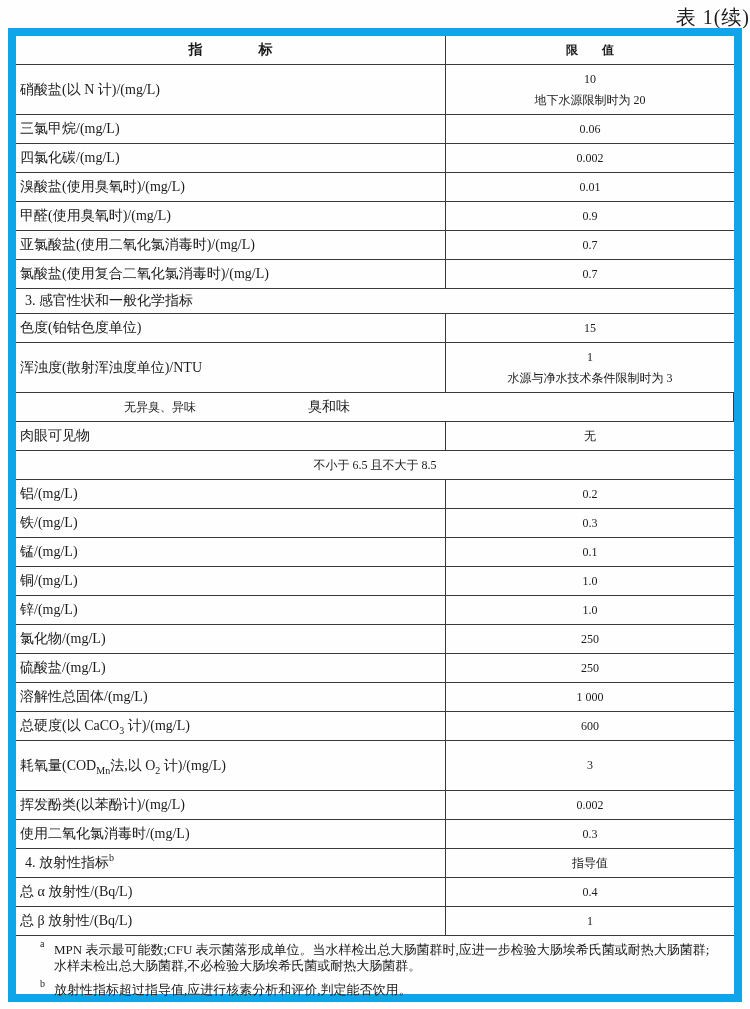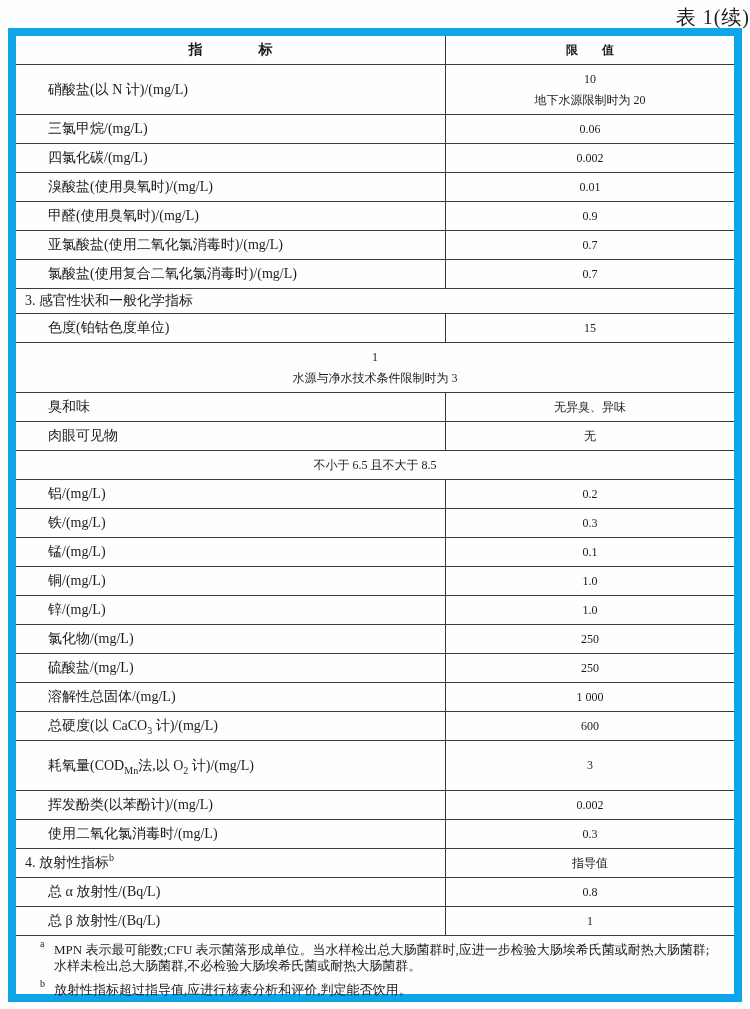--- a/index.html
+++ b/index.html
@@ -31,21 +31,21 @@
   }
   .row-header{height:29px;font-weight:700;}
   .row-single{height:29px;}
   .row-tall{height:50px;}
   .type-section{height:25px;}
   .cell{box-sizing:border-box;}
   .cell-left{
     flex:0 0 430px;width:430px;
     border-right:1px solid #3a3a3a;
     display:flex;align-items:center;
-    padding-left:32px;
+    padding-left:4px;
     font-size:14px;
   }
   .row-header .cell-left{justify-content:center;padding-left:0;}
   .sect-indent .cell-left{padding-left:9px;text-align:right;}
   .type-section .cell-left{flex:1 1 auto;width:auto;border-right:none;}
   .cell-right{
     flex:1 1 auto;
     display:flex;flex-direction:column;
     justify-content:center;align-items:center;
     font-size:12px;
@@ -142,31 +142,34 @@
             <span><span>3. 感官性状和一般化学指标</span></span>
           </div>
         </div><div class="row row-single">
           <div class="cell cell-left">
             <span><span>色度(铂钴色度单位)</span></span>
           </div>
           <div class="cell cell-right">
             <div class="limit-line">15</div>
           </div>
         </div><div class="row row-tall">
+          <div class="cell cell-left">
+            <span><span>浑浊度(散射浑浊度单位)/NTU</span></span>
+          </div>
           <div class="cell cell-right">
             <div class="limit-line">1</div>
             <div class="limit-line">水源与净水技术条件限制时为 3</div>
           </div>
         </div><div class="row row-single">
+          <div class="cell cell-right">
+            <div class="limit-line">无异臭、异味</div>
+          </div>
           <div class="cell cell-left">
             <span><span>臭和味</span></span>
           </div>
-          <div class="cell cell-right">
-            <div class="limit-line">无异臭、异味</div>
-          </div>
         </div><div class="row row-single">
           <div class="cell cell-left">
             <span><span>肉眼可见物</span></span>
           </div>
           <div class="cell cell-right">
             <div class="limit-line">无</div>
           </div>
         </div><div class="row row-single">
           <div class="cell cell-right">
             <div class="limit-line">不小于 6.5 且不大于 8.5</div>
@@ -260,21 +263,21 @@
             <span><span>4. 放射性指标</span><sup>b</sup></span>
           </div>
           <div class="cell cell-right">
             <div class="limit-line">指导值</div>
           </div>
         </div><div class="row row-single">
           <div class="cell cell-left">
             <span><span>总 α 放射性/(Bq/L)</span></span>
           </div>
           <div class="cell cell-right">
-            <div class="limit-line">0.8</div>
+            <div class="limit-line">0.4</div>
           </div>
         </div><div class="row row-single">
           <div class="cell cell-left">
             <span><span>总 β 放射性/(Bq/L)</span></span>
           </div>
           <div class="cell cell-right">
             <div class="limit-line">1</div>
           </div>
         </div></div>
 

